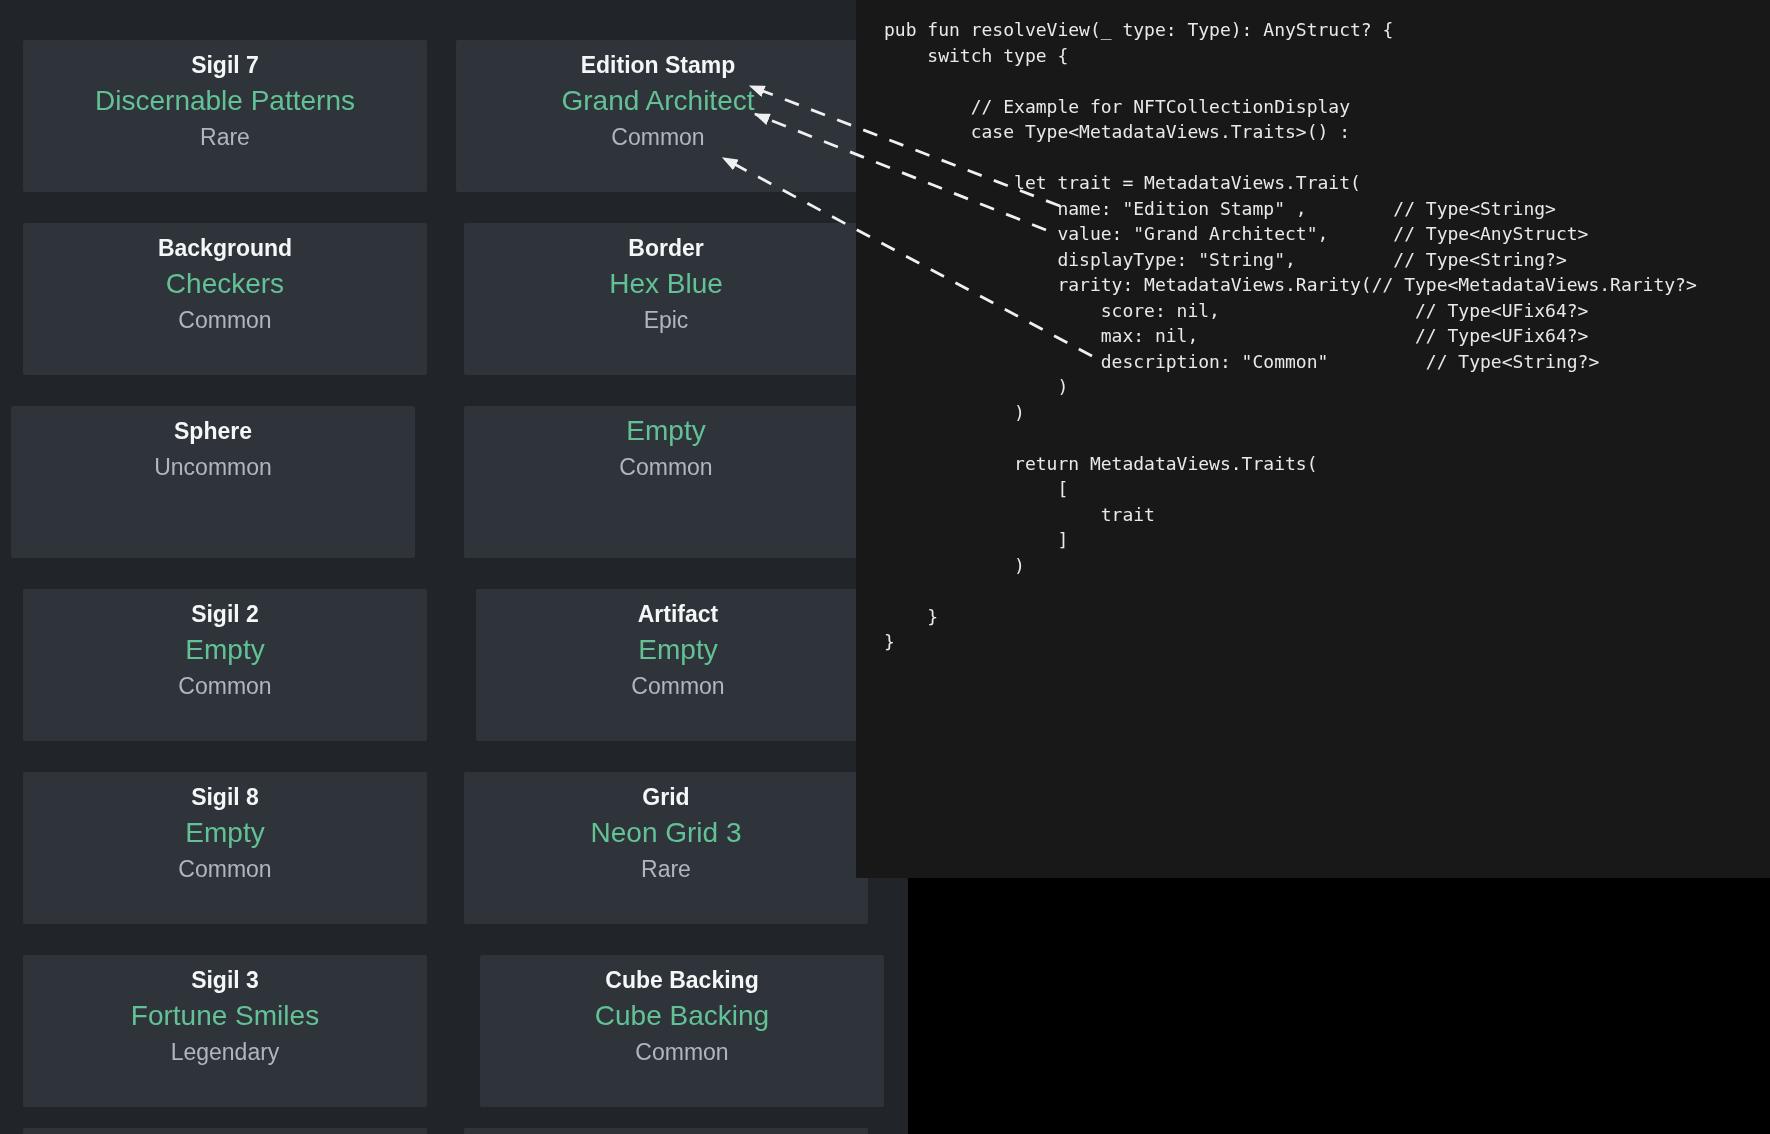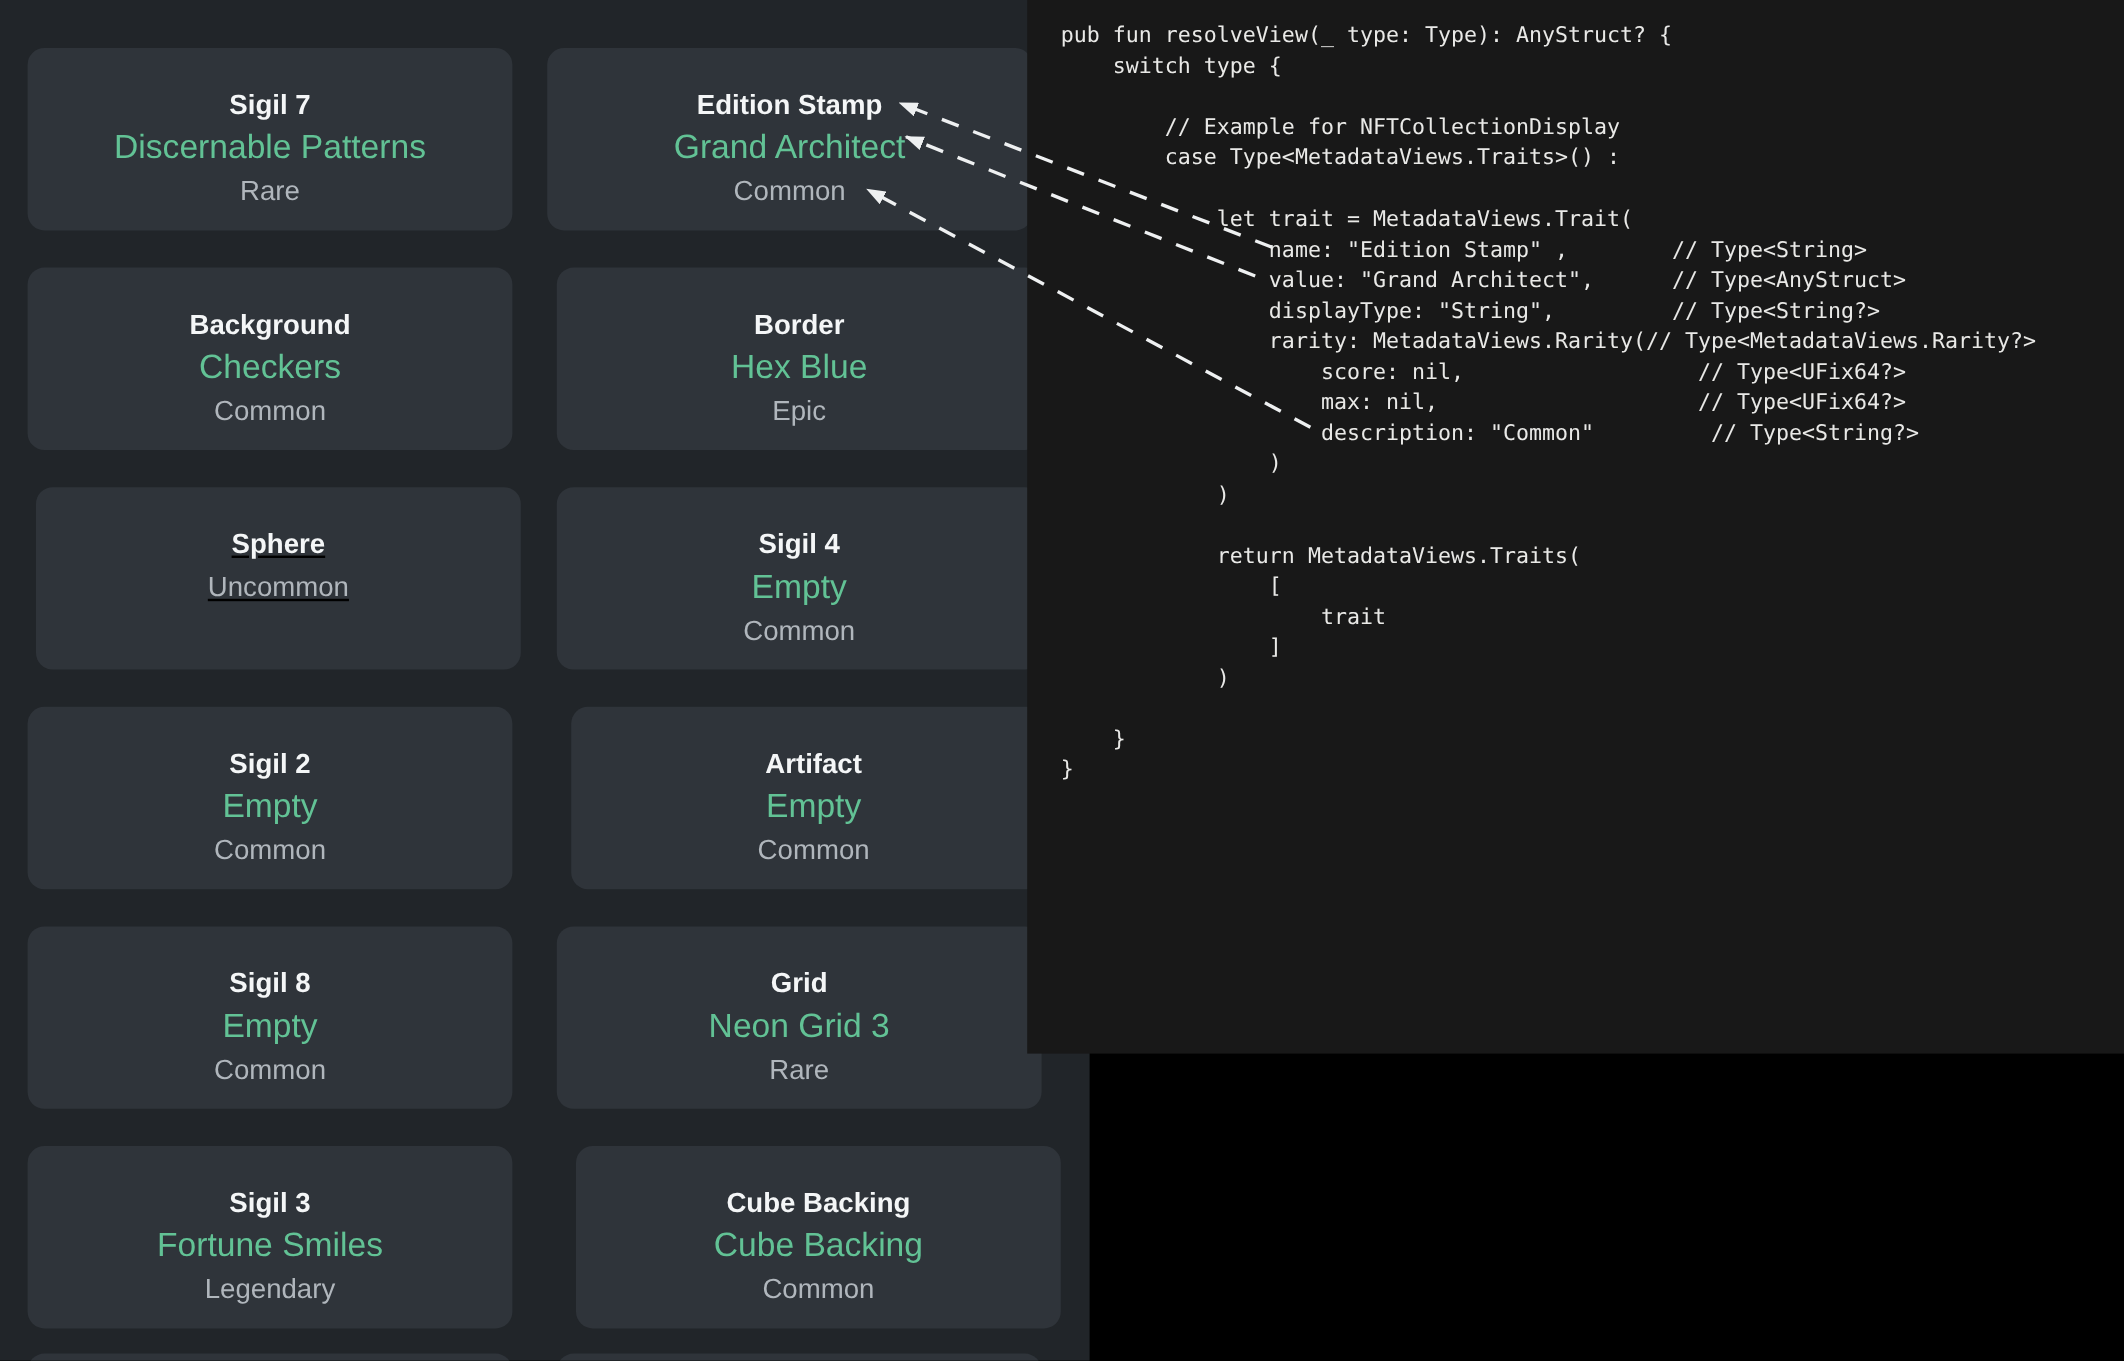--- a/index.html
+++ b/index.html
@@ -16,23 +16,23 @@
     position: absolute; left: 0; top: 0;
     width: 908px; height: 1134px;
     background: #212529;
     overflow: hidden;
     z-index: 1;
   }
   .card {
     position: absolute;
     width: 404px; height: 152px;
     background: #2f343a;
-    border-radius: 14px;
+    border-radius: 2px;
     box-sizing: border-box;
-    padding-top: 32px;
+    padding-top: 10px;
   }
   .card span { display: block; height: 30px; line-height: 30px; text-align: center; margin-bottom: 6px; }
   .card .t { font-size: 23px; font-weight: bold; color: #f4f6f7; }
   .card .v { font-size: 28px; color: #62c295; }
   .card .r { font-size: 23px; color: #b0b6bc; }
 
   
   #code-panel {
     position: absolute; left: 856px; top: 0;
     width: 914px; height: 878px;
@@ -77,26 +77,25 @@
         <div class="card" style="left: 23px; top: 223px;">
           <span class="t">Background</span>
           <span class="v">Checkers</span>
           <span class="r">Common</span>
         </div>
         <div class="card" style="left: 464px; top: 223px;">
           <span class="t">Border</span>
           <span class="v">Hex Blue</span>
           <span class="r">Epic</span>
         </div>
-        <div class="card" style="left: 30px; top: 406px; text-decoration: underline;">
+        <div class="card" style="left: 11px; top: 406px;">
           <span class="t">Sphere</span>
           <span class="r">Uncommon</span>
         </div>
         <div class="card" style="left: 464px; top: 406px;">
-          <span class="t">Sigil 4</span>
           <span class="v">Empty</span>
           <span class="r">Common</span>
         </div>
         <div class="card" style="left: 23px; top: 589px;">
           <span class="t">Sigil 2</span>
           <span class="v">Empty</span>
           <span class="r">Common</span>
         </div>
         <div class="card" style="left: 464px; top: 589px; margin-left: 12px;">
           <span class="t">Artifact</span>

